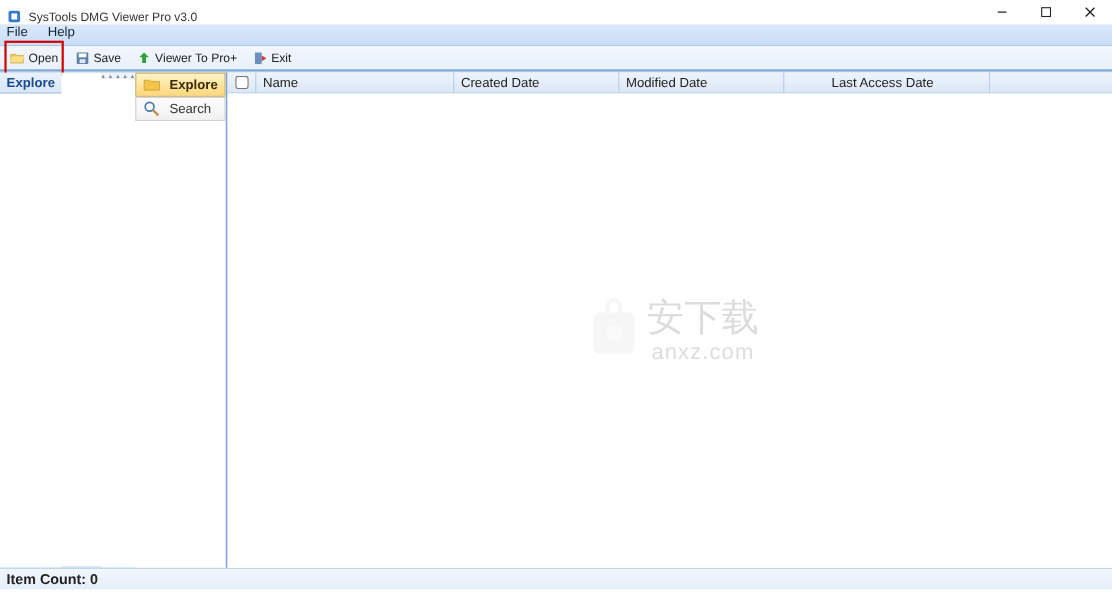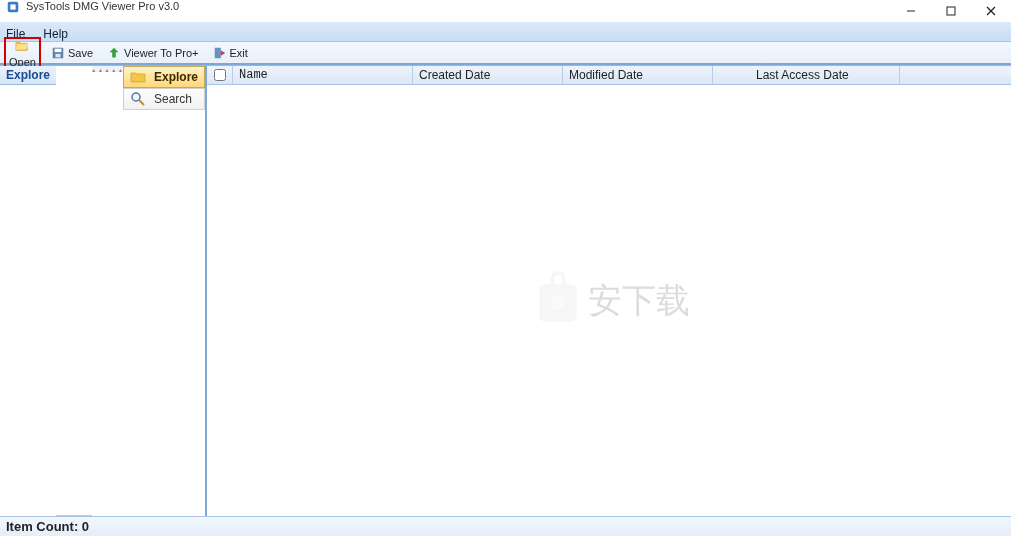--- a/index.html
+++ b/index.html
@@ -10,21 +10,21 @@
   width: 1011px;
   height: 549px;
   overflow: hidden;
   position: relative;
   color: #000;
 }
 .titlebar {
   height: 22px;
   background: #fff;
   display: flex;
-  align-items: flex-start;
+  align-items: flex-end;
   padding: 0 6px;
   position: relative;
 }
 .titlebar .app-icon {
   width: 14px; height: 14px;
   margin-right: 6px;
   display: inline-flex; align-items: center; justify-content: center;
 }
 .titlebar .title-text { font-size: 11px; color: #333; }
 .titlebar .win-controls {
@@ -36,21 +36,21 @@
 .win-btn {
   width: 40px; height: 22px;
   display: flex; align-items: center; justify-content: center;
   font-size: 12px;
   color: #222;
 }
 .menubar {
   height: 20px;
   background: linear-gradient(#dbe9fb, #c8ddf6);
   display: flex;
-  align-items: flex-end;
+  align-items: flex-start;
   padding: 0 6px;
   gap: 18px;
   border-bottom: 1px solid #a8c3e6;
   font-size: 12px;
 }
 .menubar .menu-item { color: #123; }
 .toolbar {
   height: 23px;
   background: linear-gradient(#f2f7fd, #e8f0fa);
   display: flex;
@@ -61,21 +61,21 @@
 }
 .tool-btn {
   display: flex; align-items: center;
   height: 18px;
   padding: 0 4px;
   gap: 3px;
   font-size: 11px;
   color: #222;
 }
 .tool-btn .ico { width: 14px; height: 14px; display:inline-flex; align-items:center; justify-content:center; }
-.open-highlight { border: 2px solid #d10000; padding: 0 3px; height: 32px; flex-direction: column; }
+.open-highlight { border: 2px solid #d10000; padding: 0 3px; height: 32px; }
 .content-area {
   display: flex;
   height: 451px;
   border-top: 1px solid #9ab8dc;
 }
 .left-panel {
   width: 207px;
   display: flex;
   flex-direction: row;
   border-right: 2px solid #7ca7d8;
@@ -139,41 +139,41 @@
 .grid-header .col {
   border-right: 1px solid #b8cde6;
   font-size: 12px;
   color: #222;
   display: flex;
   align-items: center;
   padding: 0 6px;
 }
 .col-check { width: 26px; justify-content:center; padding:0; }
 .col-check input { width:12px; height:12px; }
-.col-name { width: 180px; font-family: Liberation Mono, monospace; }
+.col-name { width: 180px; }
 .col-created { width: 150px; }
 .col-modified { width: 150px; }
 .col-access { width: 150px; margin-left: 37px; }
 .col-size { flex: 1; }
 .grid-body {
   flex: 1;
   position: relative;
   background: #fff;
   display:flex; align-items:center; justify-content:center;
 }
 .watermark {
   color: #dcdcdc;
   font-size: 34px;
   font-weight: 500;
   text-align: center;
   user-select: none;
   line-height: 1.1;
 }
 .watermark .sub { font-size: 20px; letter-spacing: 1px; }
-.wm-wrap { display:flex; align-items:center; }
+.wm-wrap { display:flex; align-items:flex-end; }
 .wm-icon { width:60px; height:60px; opacity:0.25; }
 .statusbar {
   height: 20px;
   background: linear-gradient(#f2f7fd, #e4eef9);
   border-top: 1px solid #a8c3e6;
   display: flex;
   align-items: center;
   padding: 0 6px;
   font-size: 13px;
   font-weight: bold;
@@ -294,20 +294,21 @@
       <div class="col col-access">Last Access Date</div>
     </div>
     <div class="grid-body">
       <div class="wm-wrap">
         <svg class="wm-icon" viewBox="0 0 64 64">
           <path d="M24 8a8 8 0 0116 0v6h6a6 6 0 016 6v28a6 6 0 01-6 6H18a6 6 0 01-6-6V20a6 6 0 016-6h6V8zm4 0v6h8V8a4 4 0 00-8 0z" fill="#dcdcdc"></path>
           <circle cx="32" cy="34" r="8" fill="#ececec"></circle>
         </svg>
         <div class="watermark">
           <div>安下载</div>
+          <div class="sub">anxz.com</div>
         </div>
       </div>
     </div>
   </div>
 </div>
 
 <div class="statusbar">
   <span>Item Count: 0</span>
 </div>
 <div class="bottom-gap"></div>

